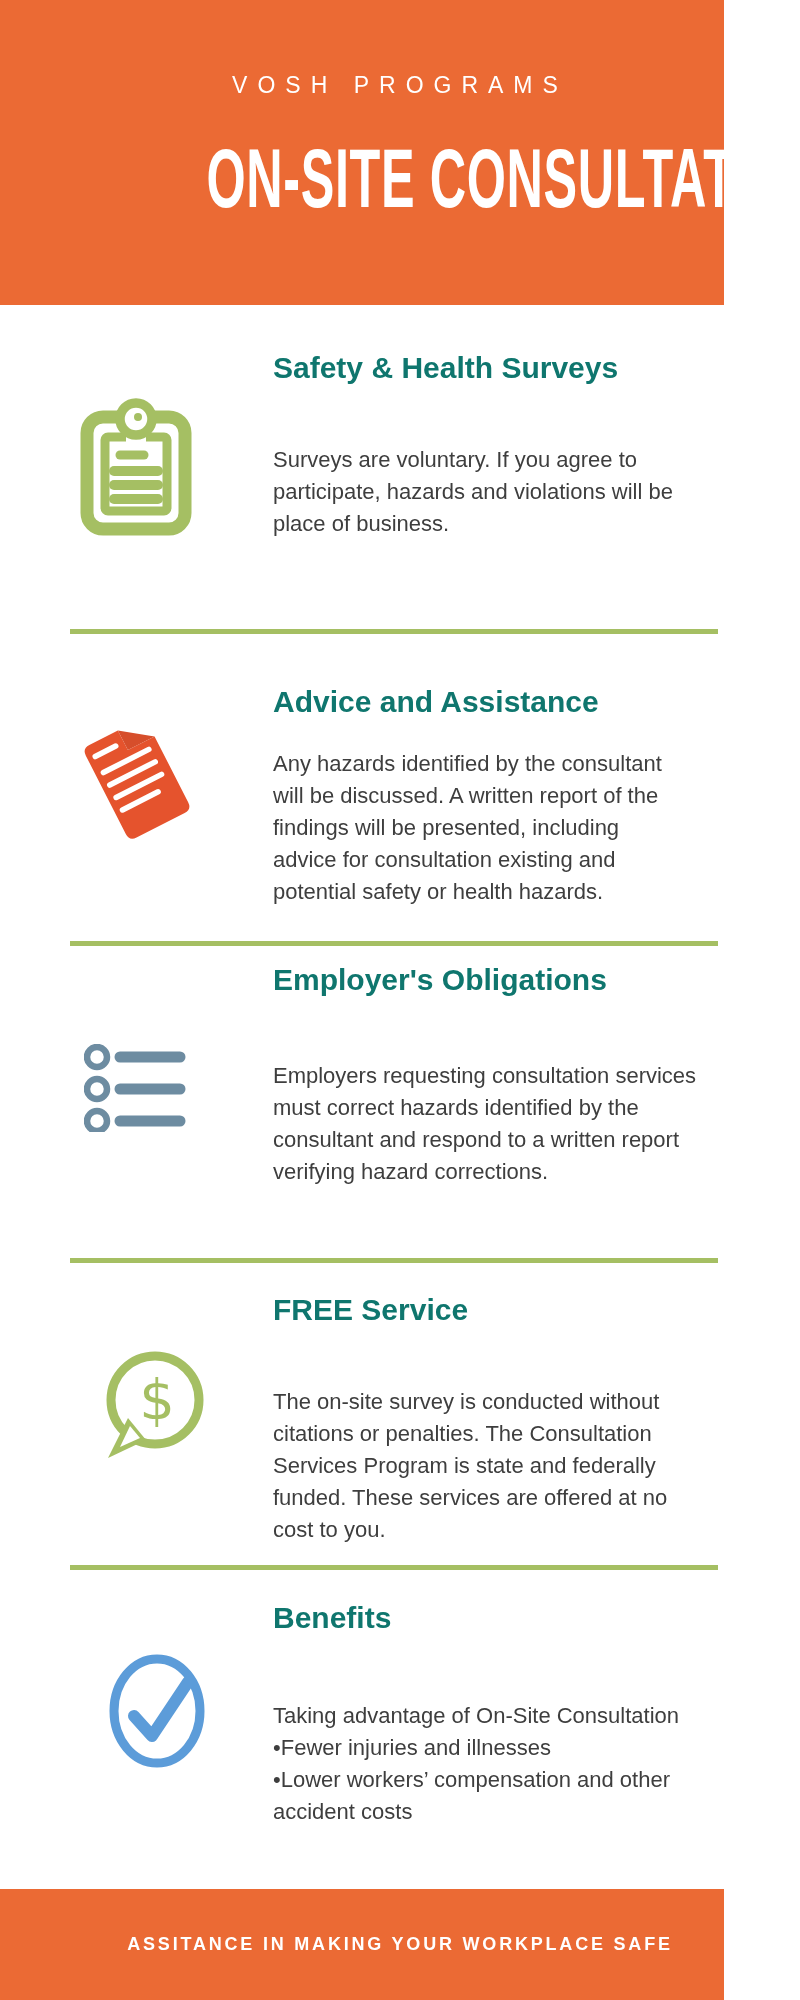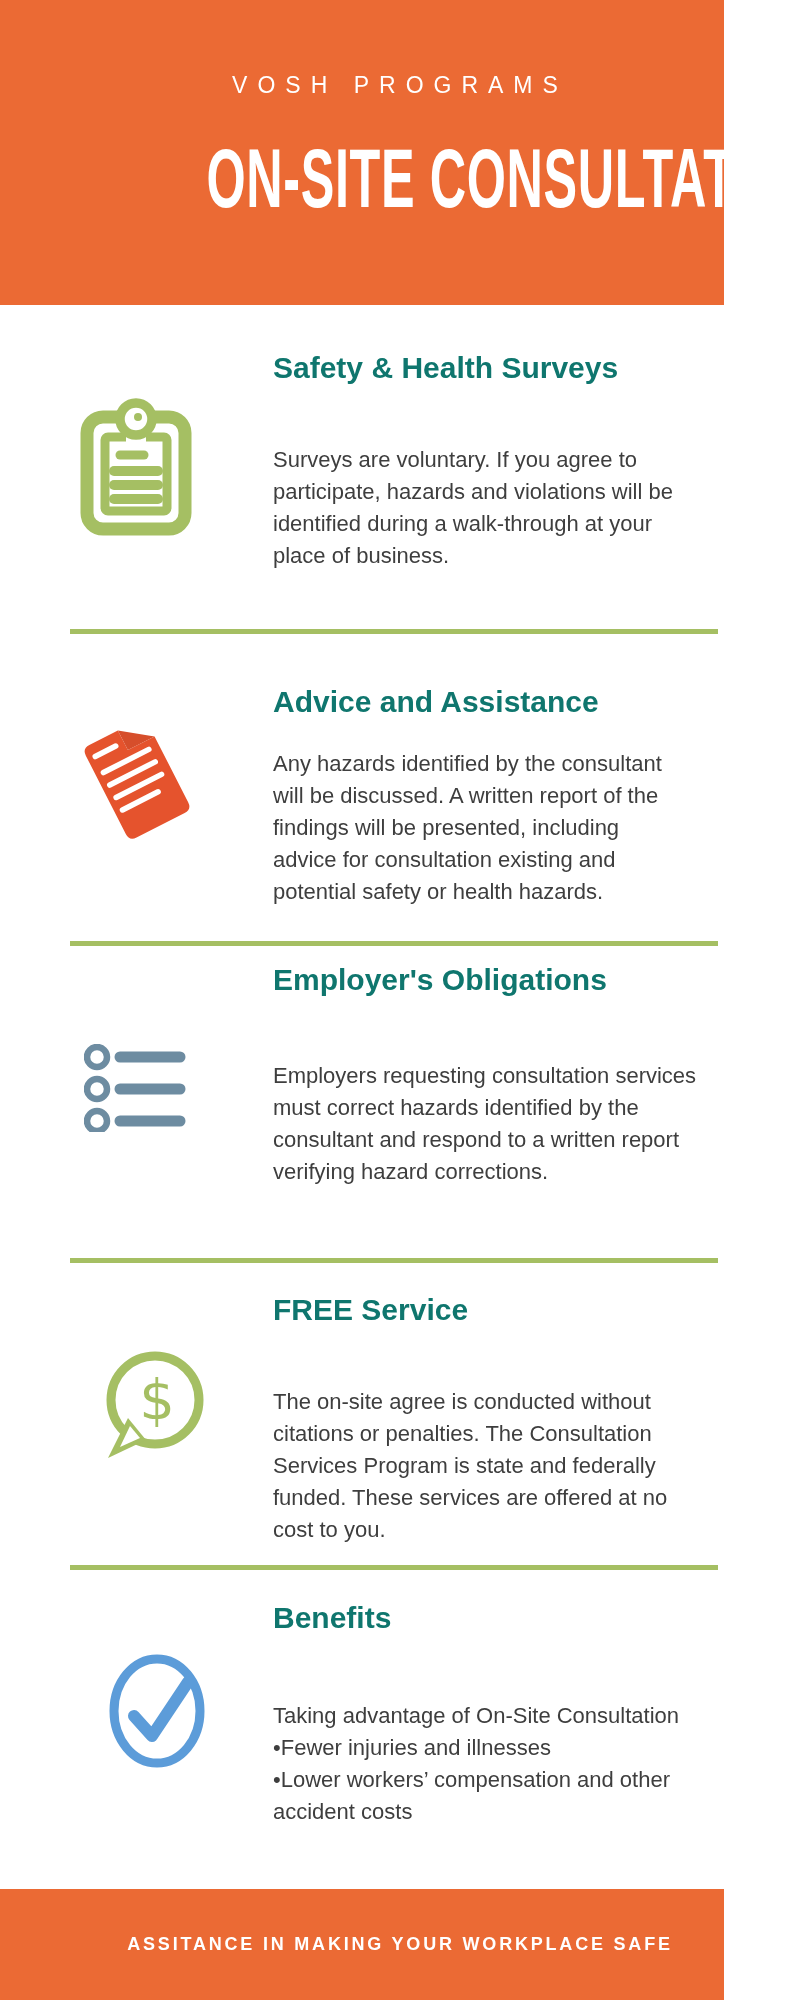--- a/index.html
+++ b/index.html
@@ -51,21 +51,20 @@
     <circle cx="58" cy="21" r="4" fill="#A5BF63"></circle>
     <line x1="40" y1="59" x2="64" y2="59" stroke="#A5BF63" stroke-width="9" stroke-linecap="round"></line>
     <line x1="34" y1="75" x2="78" y2="75" stroke="#A5BF63" stroke-width="10" stroke-linecap="round"></line>
     <line x1="34" y1="89" x2="78" y2="89" stroke="#A5BF63" stroke-width="10" stroke-linecap="round"></line>
     <line x1="34" y1="103" x2="78" y2="103" stroke="#A5BF63" stroke-width="10" stroke-linecap="round"></line>
   </svg>
   <div class="sec-heading" style="top:350px;">Safety &amp; Health Surveys</div>
   <div class="sec-body" style="top:444px;">
     <div class="line">Surveys are voluntary. If you agree to</div>
     <div class="line">participate, hazards and violations will be</div>
-    <div class="line">identified during a walk-through at your</div>
     <div class="line">place of business.</div>
   </div>
 
   <div class="divider" style="top:629px;"></div>
 
   <svg class="icon" style="top:716px;left:76px;" width="122" height="126" viewBox="0 0 122 126">
     <g transform="rotate(-27 61 63)">
       <path d="M 34,11 L 66,11 L 66,33 L 96,33 L 96,107 Q 96,115 88,115 L 34,115 Q 26,115 26,107 L 26,19 Q 26,11 34,11 Z" fill="#E5532D"></path>
       <polygon points="66,11 96,33 66,33" fill="#D64E2B"></polygon>
       <line x1="34" y1="24" x2="57" y2="24" stroke="#ffffff" stroke-width="5.5" stroke-linecap="round"></line>
@@ -105,21 +104,21 @@
   <div class="divider" style="top:1258px;"></div>
 
   <svg class="icon" style="top:1350px;left:106px;" width="98" height="112" viewBox="0 0 98 112">
     <circle cx="49" cy="50" r="44" fill="none" stroke="#A5BF63" stroke-width="9"></circle>
     <polygon points="2,108 40,90 22,68" fill="#A5BF63"></polygon>
     <polygon points="14,97 34,88 24,76" fill="#ffffff"></polygon>
     <text x="51" y="69" text-anchor="middle" font-family="DejaVu Sans, sans-serif" font-size="56" fill="#A5BF63">$</text>
   </svg>
   <div class="sec-heading" style="top:1292px;">FREE Service</div>
   <div class="sec-body" style="top:1386px;">
-    <div class="line">The on-site agree is conducted without</div>
+    <div class="line">The on-site survey is conducted without</div>
     <div class="line">citations or penalties. The Consultation</div>
     <div class="line">Services Program is state and federally</div>
     <div class="line">funded. These services are offered at no</div>
     <div class="line">cost to you.</div>
   </div>
 
   <div class="divider" style="top:1565px;"></div>
 
   <svg class="icon" style="top:1652px;left:108px;" width="98" height="118" viewBox="0 0 98 118">
     <ellipse cx="49" cy="59" rx="43" ry="52" fill="none" stroke="#5C9CD9" stroke-width="9"></ellipse>

